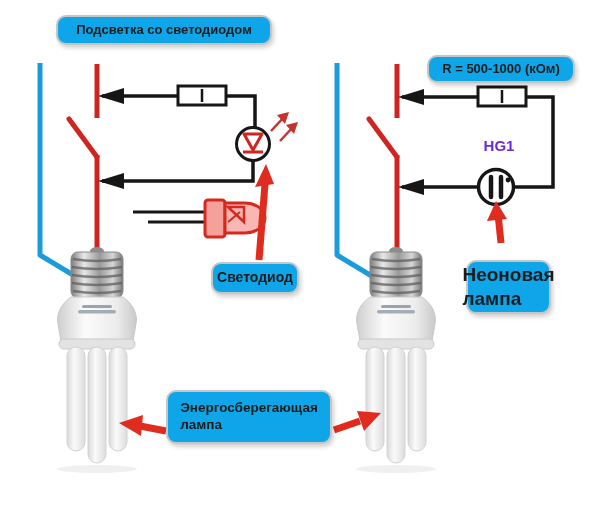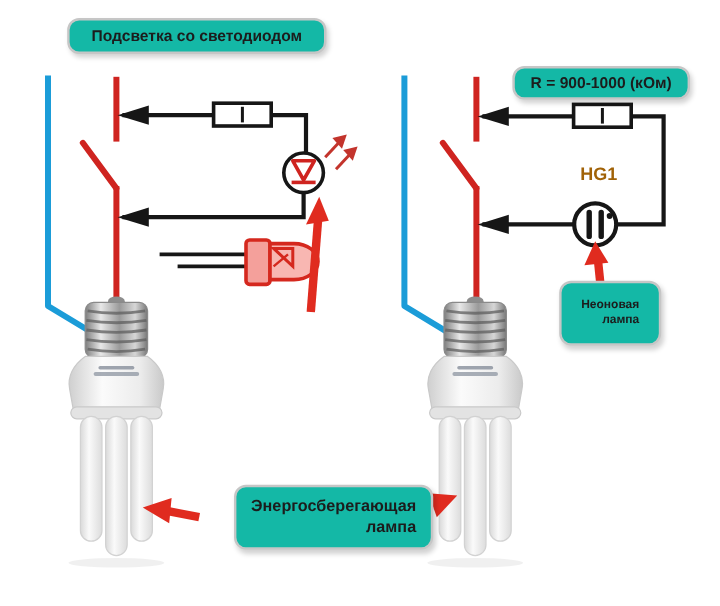--- a/index.html
+++ b/index.html
@@ -2,36 +2,36 @@
 <html><head>
 <meta charset="utf-8">
 <style>
   html,body{margin:0;padding:0;background:#ffffff;}
   .stage{
     position:relative;width:600px;height:505px;background:#ffffff;overflow:hidden;
     font-family:"Liberation Sans","DejaVu Sans",sans-serif;
   }
   .art{position:absolute;left:0;top:0;}
   .bubble{
-    position:absolute;background:#14b8a6;border:2px solid #c6c6c6;border-radius:10px;
+    position:absolute;background:#0ea5e9;border:2px solid #c6c6c6;border-radius:10px;
     box-shadow:2px 3px 4px rgba(0,0,0,0.18);
-    display:flex;align-items:center;justify-content:center;text-align:right;
+    display:flex;align-items:center;justify-content:center;text-align:left;
     font-weight:bold;color:#1c1c1c;font-size:13px;line-height:1.25;
     box-sizing:border-box;padding:2px 24px;
   }
   #title-left  {left:56px;  top:15px;  width:216px; height:30px; white-space:nowrap;}
   #title-right {left:351px; top:15px;  width:226px; height:30px; white-space:nowrap;}
   #r-left      {left:139px; top:55px;  width:115px; height:28px; white-space:nowrap;}
   #r-right     {left:427px; top:55px;  width:148px; height:28px; white-space:nowrap;}
   #led-label   {left:211px; top:262px; width:88px;  height:32px; font-size:14px; white-space:nowrap;}
-  #neon-label  {left:466px; top:234px; width:85px;  height:54px; font-size:10px;}
-  #cfl-label   {left:166px; top:404px; width:166px; height:54px; font-size:13.5px;margin-left:29px;}
+  #neon-label  {left:466px; top:260px; width:85px;  height:54px; font-size:19px;}
+  #cfl-label   {left:166px; top:390px; width:166px; height:54px; font-size:13.5px;}
   #hg1-label{
     position:absolute;left:477px;top:137px;width:44px;text-align:center;
-    font-weight:bold;font-size:15px;color:#a16207;
+    font-weight:bold;font-size:15px;color:#6d28d9;
   }
 </style>
 </head>
 <body>
 
 <div class="stage">
 
   <svg class="art" width="600" height="505" viewBox="0 0 600 505">
     <defs>
       <linearGradient id="metal" x1="0" y1="0" x2="1" y2="0">
@@ -174,18 +174,19 @@
       <line x1="166" y1="431" x2="140" y2="426" stroke="#e02b1f" stroke-width="7"></line>
       <polygon points="119,423 143,415 141,436"></polygon>
     </g>
     <g fill="#e02b1f">
       <line x1="334" y1="430" x2="360" y2="421" stroke="#e02b1f" stroke-width="7"></line>
       <polygon points="381,413 357,411 364,431"></polygon>
     </g>
   </svg>
 
   <div class="bubble" id="title-left">Подсветка со светодиодом</div>
-  <div class="bubble" id="r-right">R = 900-1000 (кОм)</div>
+  <div class="bubble" id="r-right">R = 500-1000 (кОм)</div>
   <div id="hg1-label">HG1</div>
+  <div class="bubble" id="led-label">Светодиод</div>
   <div class="bubble" id="neon-label">Неоновая лампа</div>
   <div class="bubble" id="cfl-label">Энергосберегающая лампа</div>
 
 </div>
 
 </body></html>

